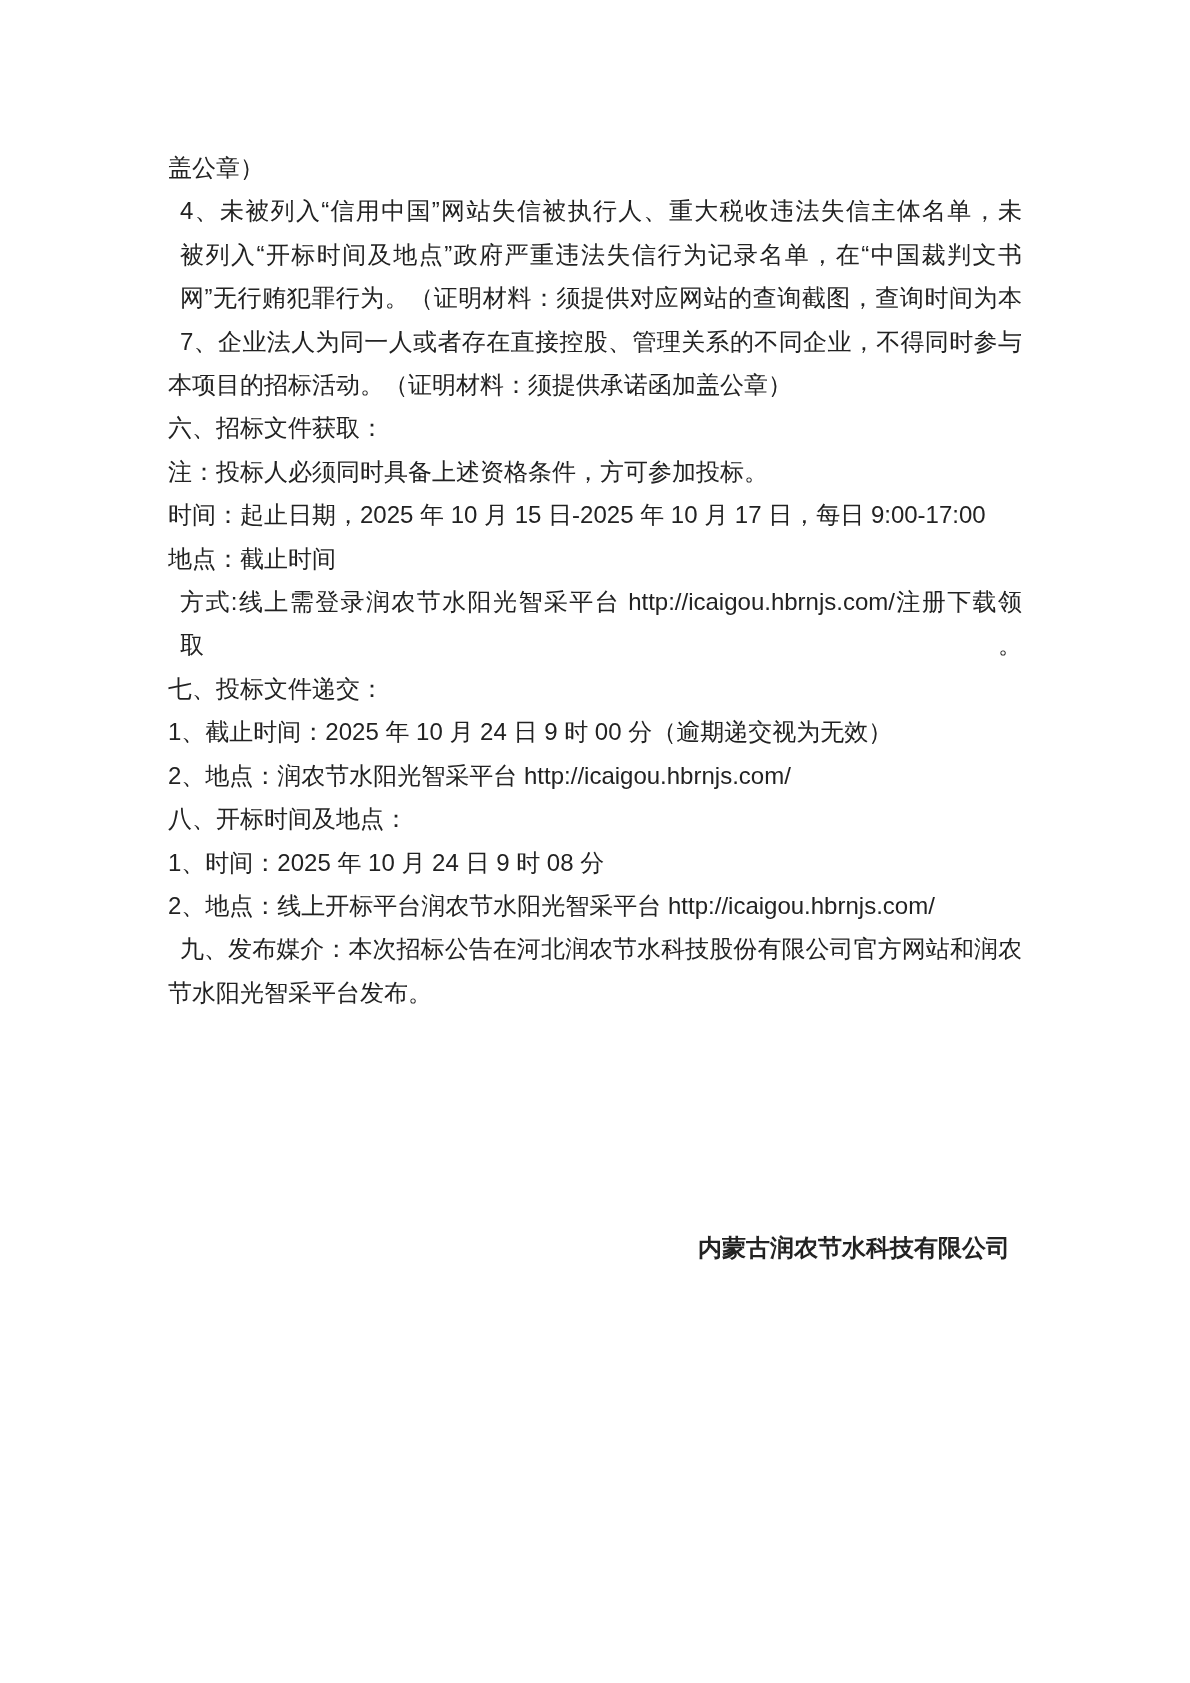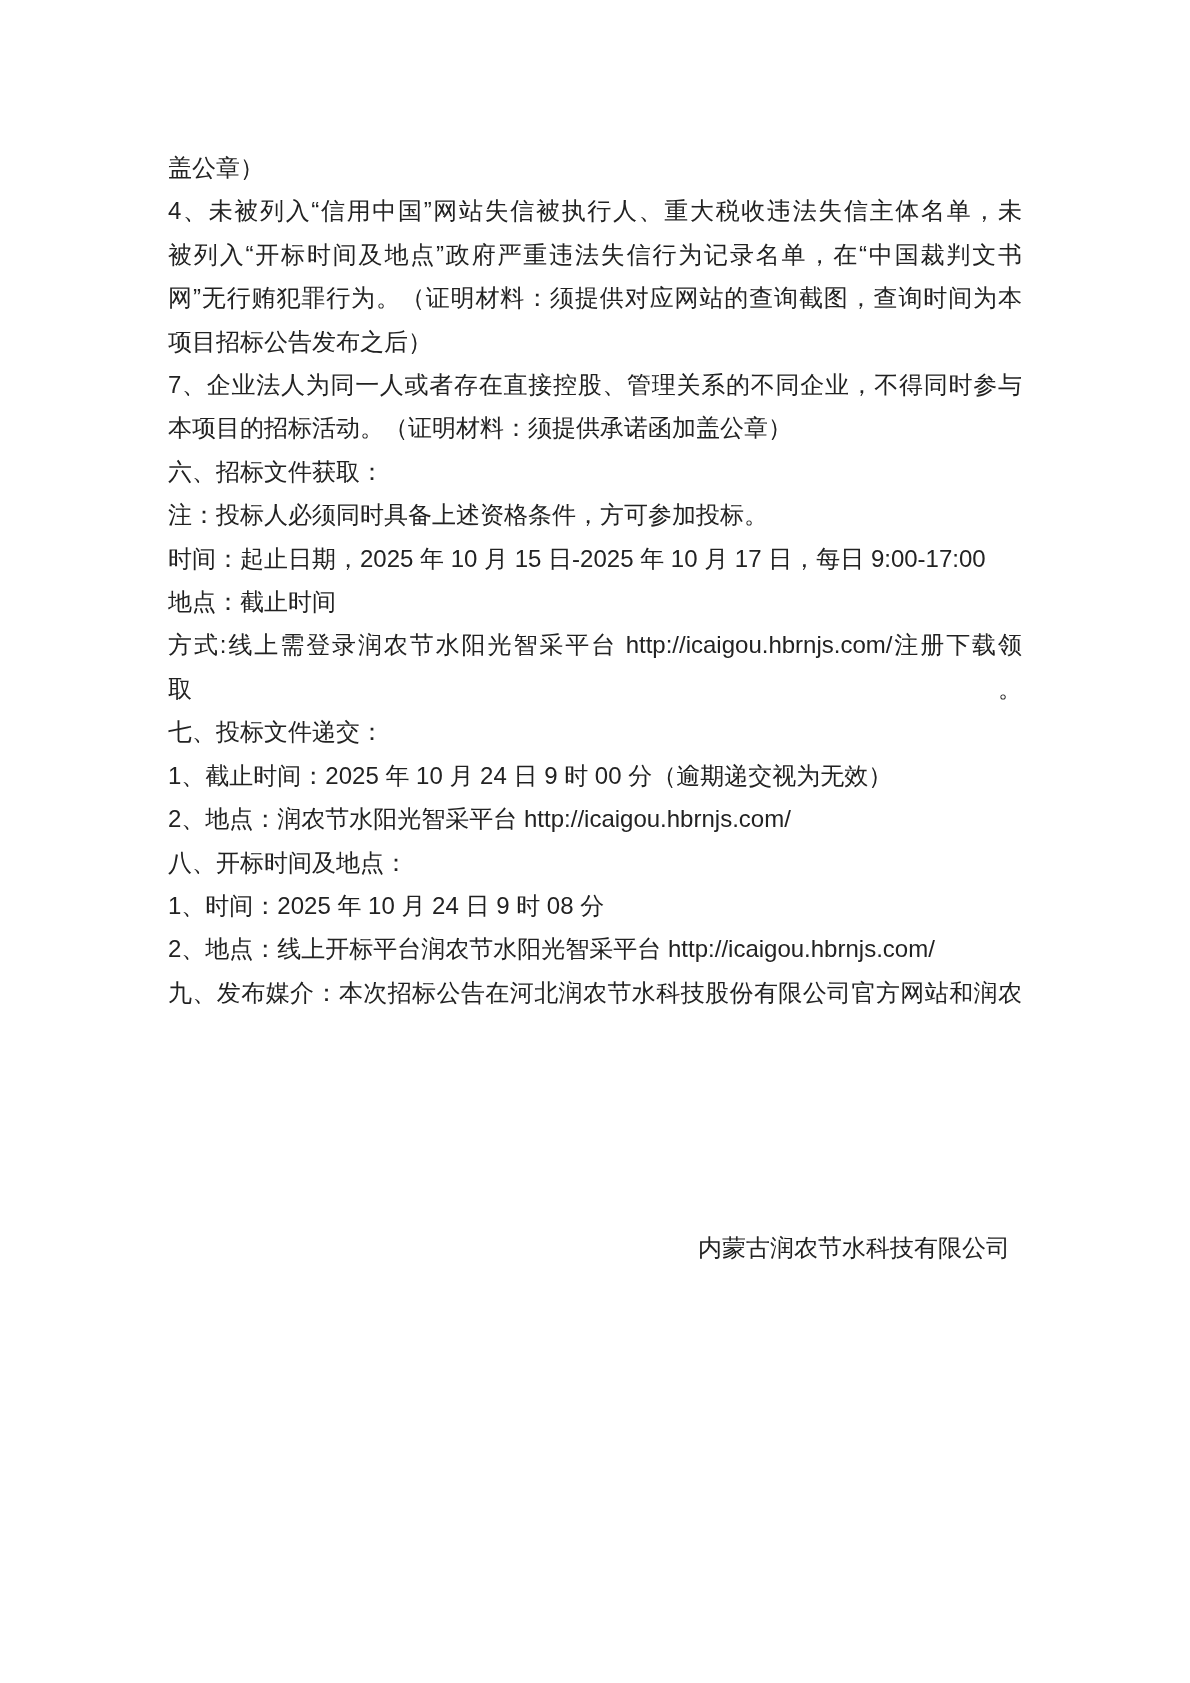--- a/index.html
+++ b/index.html
@@ -22,59 +22,61 @@
     background: #ffffff;
   }
   .body-text .line {
     font-size: 24px;
     line-height: 43.4px;
     text-align: left;
   }
   .body-text .line.fill {
     text-align: justify;
     text-align-last: justify;
+    margin-left: 12px;
   }
   .sig-spacer {
     height: 212px;
   }
   .signature .sig-company {
     font-size: 24px;
     line-height: 43.4px;
     text-align: right;
     padding-right: 12px;
+    font-weight: bold;
   }
   .signature .sig-date {
     font-size: 24px;
     line-height: 47px;
     text-align: right;
     padding-right: 22px;
   }
 </style>
 </head>
 <body>
 
 <div class="page">
   <div class="body-text">
       <div class="line">盖公章）</div>
       <div class="line fill">4、未被列入“信用中国”网站失信被执行人、重大税收违法失信主体名单，未</div>
       <div class="line fill">被列入“开标时间及地点”政府严重违法失信行为记录名单，在“中国裁判文书</div>
       <div class="line fill">网”无行贿犯罪行为。（证明材料：须提供对应网站的查询截图，查询时间为本</div>
-      <div class="line">项目招标公告发布之后）</div>
       <div class="line fill">7、企业法人为同一人或者存在直接控股、管理关系的不同企业，不得同时参与</div>
       <div class="line">本项目的招标活动。（证明材料：须提供承诺函加盖公章）</div>
       <div class="line">六、招标文件获取：</div>
       <div class="line">注：投标人必须同时具备上述资格条件，方可参加投标。</div>
       <div class="line">时间：起止日期，2025 年 10 月 15 日-2025 年 10 月 17 日，每日 9:00-17:00</div>
       <div class="line">地点：截止时间</div>
       <div class="line fill">方式:线上需登录润农节水阳光智采平台 http://icaigou.hbrnjs.com/注册下载领取。</div>
       <div class="line">七、投标文件递交：</div>
       <div class="line">1、截止时间：2025 年 10 月 24 日 9 时 00 分（逾期递交视为无效）</div>
       <div class="line">2、地点：润农节水阳光智采平台 http://icaigou.hbrnjs.com/</div>
       <div class="line">八、开标时间及地点：</div>
       <div class="line">1、时间：2025 年 10 月 24 日 9 时 08 分</div>
       <div class="line">2、地点：线上开标平台润农节水阳光智采平台 http://icaigou.hbrnjs.com/</div>
       <div class="line fill">九、发布媒介：本次招标公告在河北润农节水科技股份有限公司官方网站和润农</div>
+      <div class="line">节水阳光智采平台发布。</div>
     </div>
   <div class="sig-spacer"></div>
   <div class="signature">
     <div class="sig-company">内蒙古润农节水科技有限公司</div>
   </div>
 </div>
 
 </body></html>

